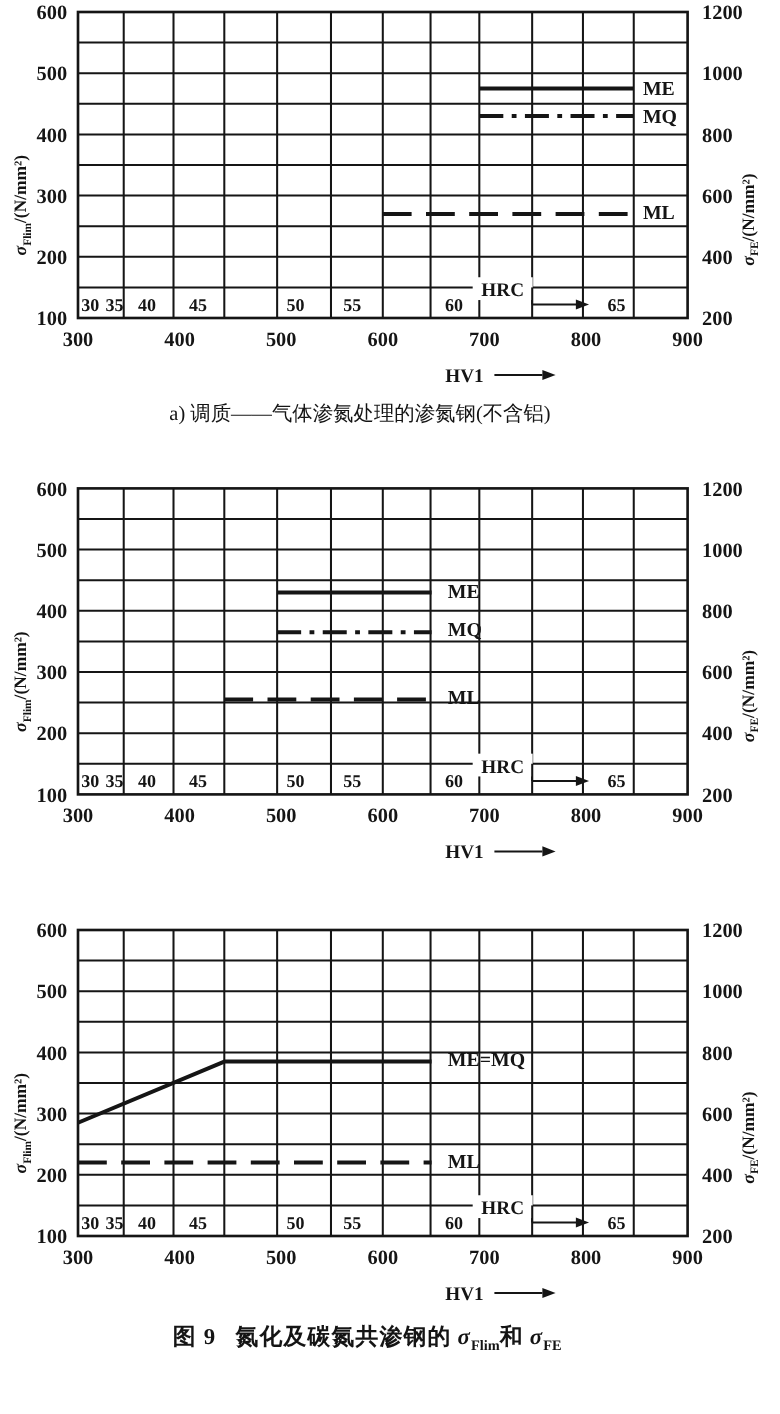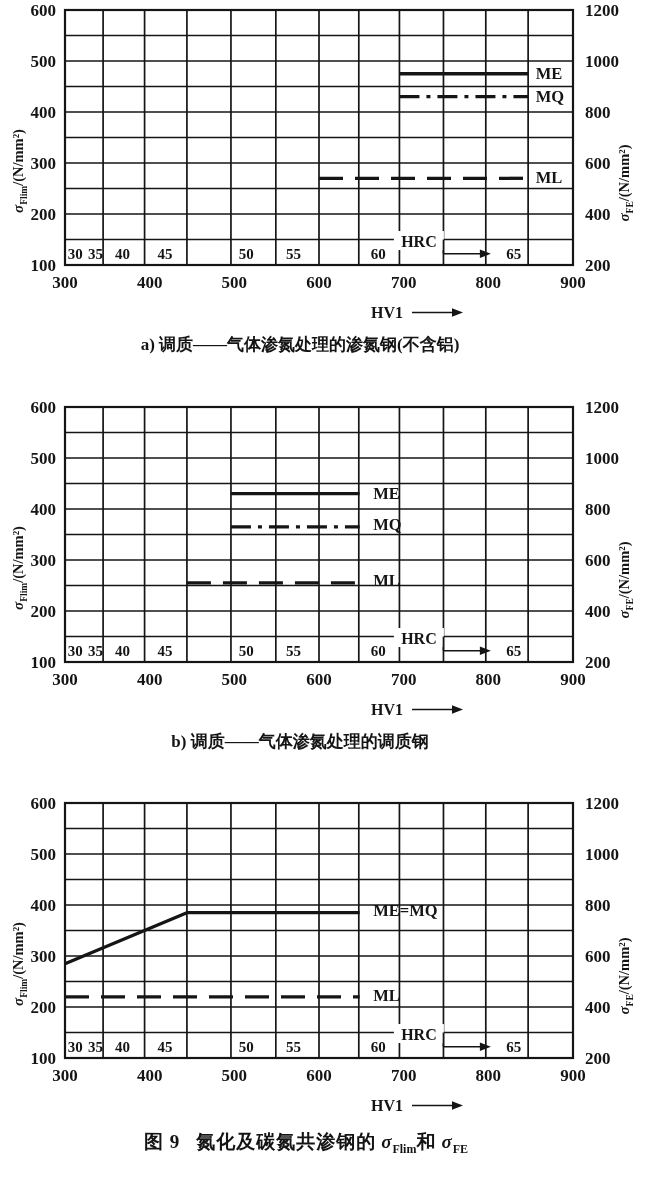--- a/index.html
+++ b/index.html
@@ -11,21 +11,21 @@
   .chart-wrap{position:relative;width:650px;height:330px;}
   .chart-wrap svg{display:block;position:absolute;left:0;top:0;}
   .ytitle{position:absolute;width:180px;height:22px;text-align:center;
           font-size:14.5px;font-weight:600;white-space:nowrap;
           transform:rotate(-90deg);transform-origin:center center;}
   .ytitle sub{font-size:9.5px;}
   .ytitle .sig{font-style:italic;font-size:15px;}
   .ytitle.yl{left:-69px;top:160px;}
   .ytitle.yr{left:537px;top:172px;}
   .caption{width:600px;margin-top:4px;height:24px;text-align:center;
-           font-size:17px;font-weight:700;line-height:1.3;}
+           font-size:17px;font-weight:400;line-height:1.3;}
   .fig-caption{width:612px;margin-top:6px;text-align:center;
                font-size:19px;font-weight:700;letter-spacing:1px;}
   .fig-caption .fig-prefix{margin-right:16px;}
   .fig-caption .sig{font-style:italic;margin-left:5px;}
   .fig-caption sub{font-size:12px;letter-spacing:0;}
 </style>
 </head>
 <body>
 
 <div class="page">
@@ -194,21 +194,20 @@
             <text x="373.18666666666667" y="133.31" text-anchor="start" font-size="16.5" font-weight="600" font-family="&quot;Liberation Serif&quot;, serif" fill="#151515">MQ</text>
           </g>
           <g>
             <polyline points="186.92000000000002,185.95 359.64,185.95" fill="none" stroke="#151515" stroke-width="3.3" stroke-linejoin="round" stroke-linecap="butt" stroke-dasharray="24 12"></polyline>
             <text x="373.18666666666667" y="189.41000000000003" text-anchor="start" font-size="16.5" font-weight="600" font-family="&quot;Liberation Serif&quot;, serif" fill="#151515">ML</text>
           </g>
         </svg>
       <div class="ytitle yl"><span class="sig">σ</span><sub>Flim</sub><span>/(N/mm²)</span></div>
       <div class="ytitle yr"><span class="sig">σ</span><sub>FE</sub><span>/(N/mm²)</span></div>
     </div>
-    <div class="caption">b) 调质——气体渗氮处理的调质钢</div>
   </section>
 
   <section class="chart-block c">
     <div class="chart-wrap">
       <svg width="650" height="330" viewBox="0 0 650 330">
           <rect x="0" y="0" width="650" height="330" fill="#ffffff"></rect>
           <g>
             <line x1="65" y1="239.5" x2="573" y2="239.5" stroke="#151515" stroke-width="1.7"></line>
             <line x1="65" y1="214" x2="573" y2="214" stroke="#151515" stroke-width="1.7"></line>
             <line x1="65" y1="188.5" x2="573" y2="188.5" stroke="#151515" stroke-width="1.7"></line>

